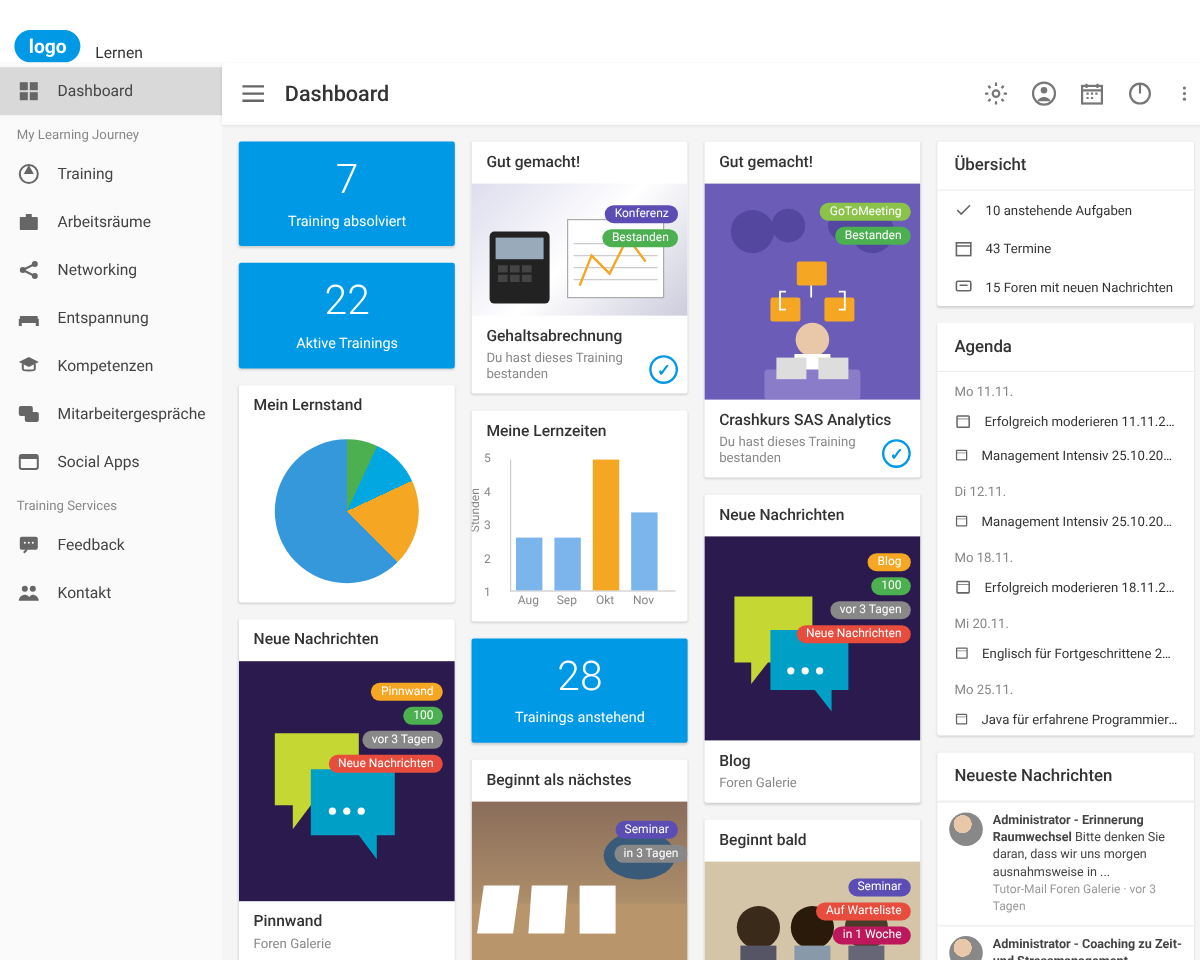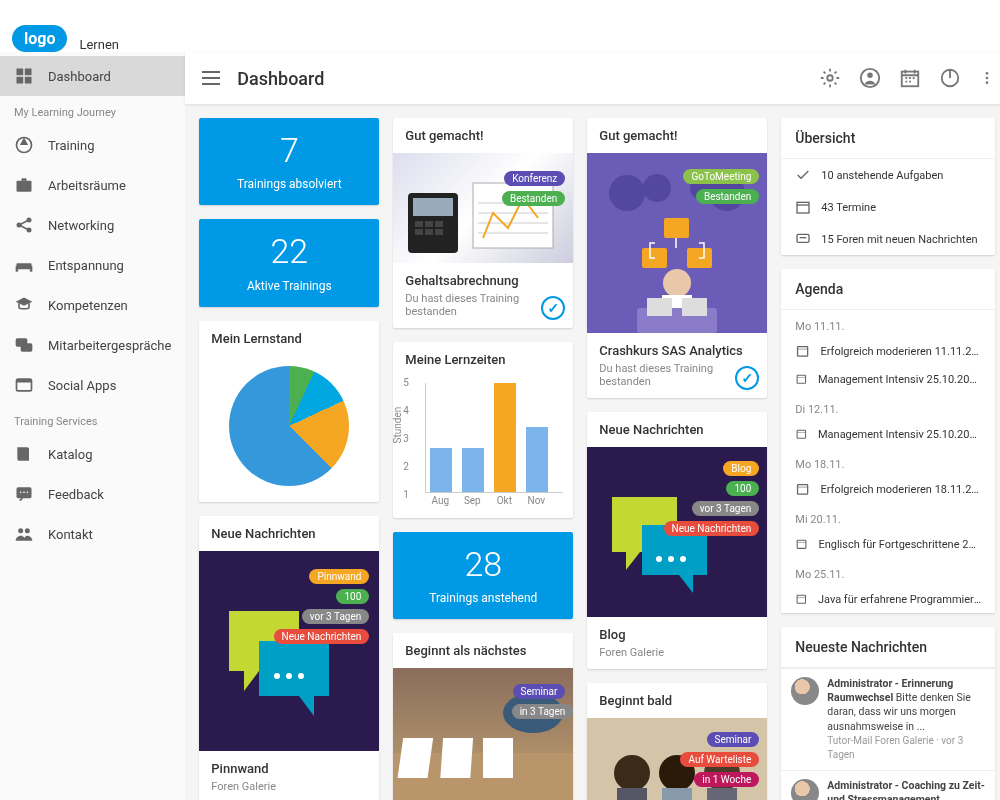--- a/index.html
+++ b/index.html
@@ -142,28 +142,20 @@
             <rect x="3" y="5" width="18" height="14" rx="2" fill="none" stroke="#666" stroke-width="2"></rect>
             <rect x="3" y="5" width="18" height="4"></rect>
           </svg>
         </span>
         <span>Social Apps</span>
       </div>
     <div class="side-section-label">Training Services</div>
     <div class="side-item">
         <span class="side-icon">
           <svg viewBox="0 0 24 24">
-            <path d="M4 4 h12 a2 2 0 0 1 2 2 v14 H6 a2 2 0 0 1 -2 -2 Z"></path>
-          </svg>
-        </span>
-        <span>Katalog</span>
-      </div>
-    <div class="side-item">
-        <span class="side-icon">
-          <svg viewBox="0 0 24 24">
             <rect x="3" y="4" width="18" height="13" rx="2"></rect>
             <path d="M7 20 l3 -3" stroke="#666" stroke-width="2"></path>
             <circle cx="8" cy="10" r="1" fill="#fff"></circle>
             <circle cx="12" cy="10" r="1" fill="#fff"></circle>
             <circle cx="16" cy="10" r="1" fill="#fff"></circle>
           </svg>
         </span>
         <span>Feedback</span>
       </div>
     <div class="side-item">
@@ -209,21 +201,21 @@
             <circle cx="12" cy="19" r="2"></circle>
           </svg>
       </div>
     </div>
 
     <div class="content">
 
       <div class="col">
         <div class="card stat-card">
           <div class="stat-num">7</div>
-          <div class="stat-label">Trainings absolviert</div>
+          <div class="stat-label">Training absolviert</div>
         </div>
         <div class="card stat-card">
           <div class="stat-num">22</div>
           <div class="stat-label">Aktive Trainings</div>
         </div>
         <div class="card">
           <div class="card-title">Mein Lernstand</div>
           <div class="pie"></div>
         </div>
         <div class="card">

